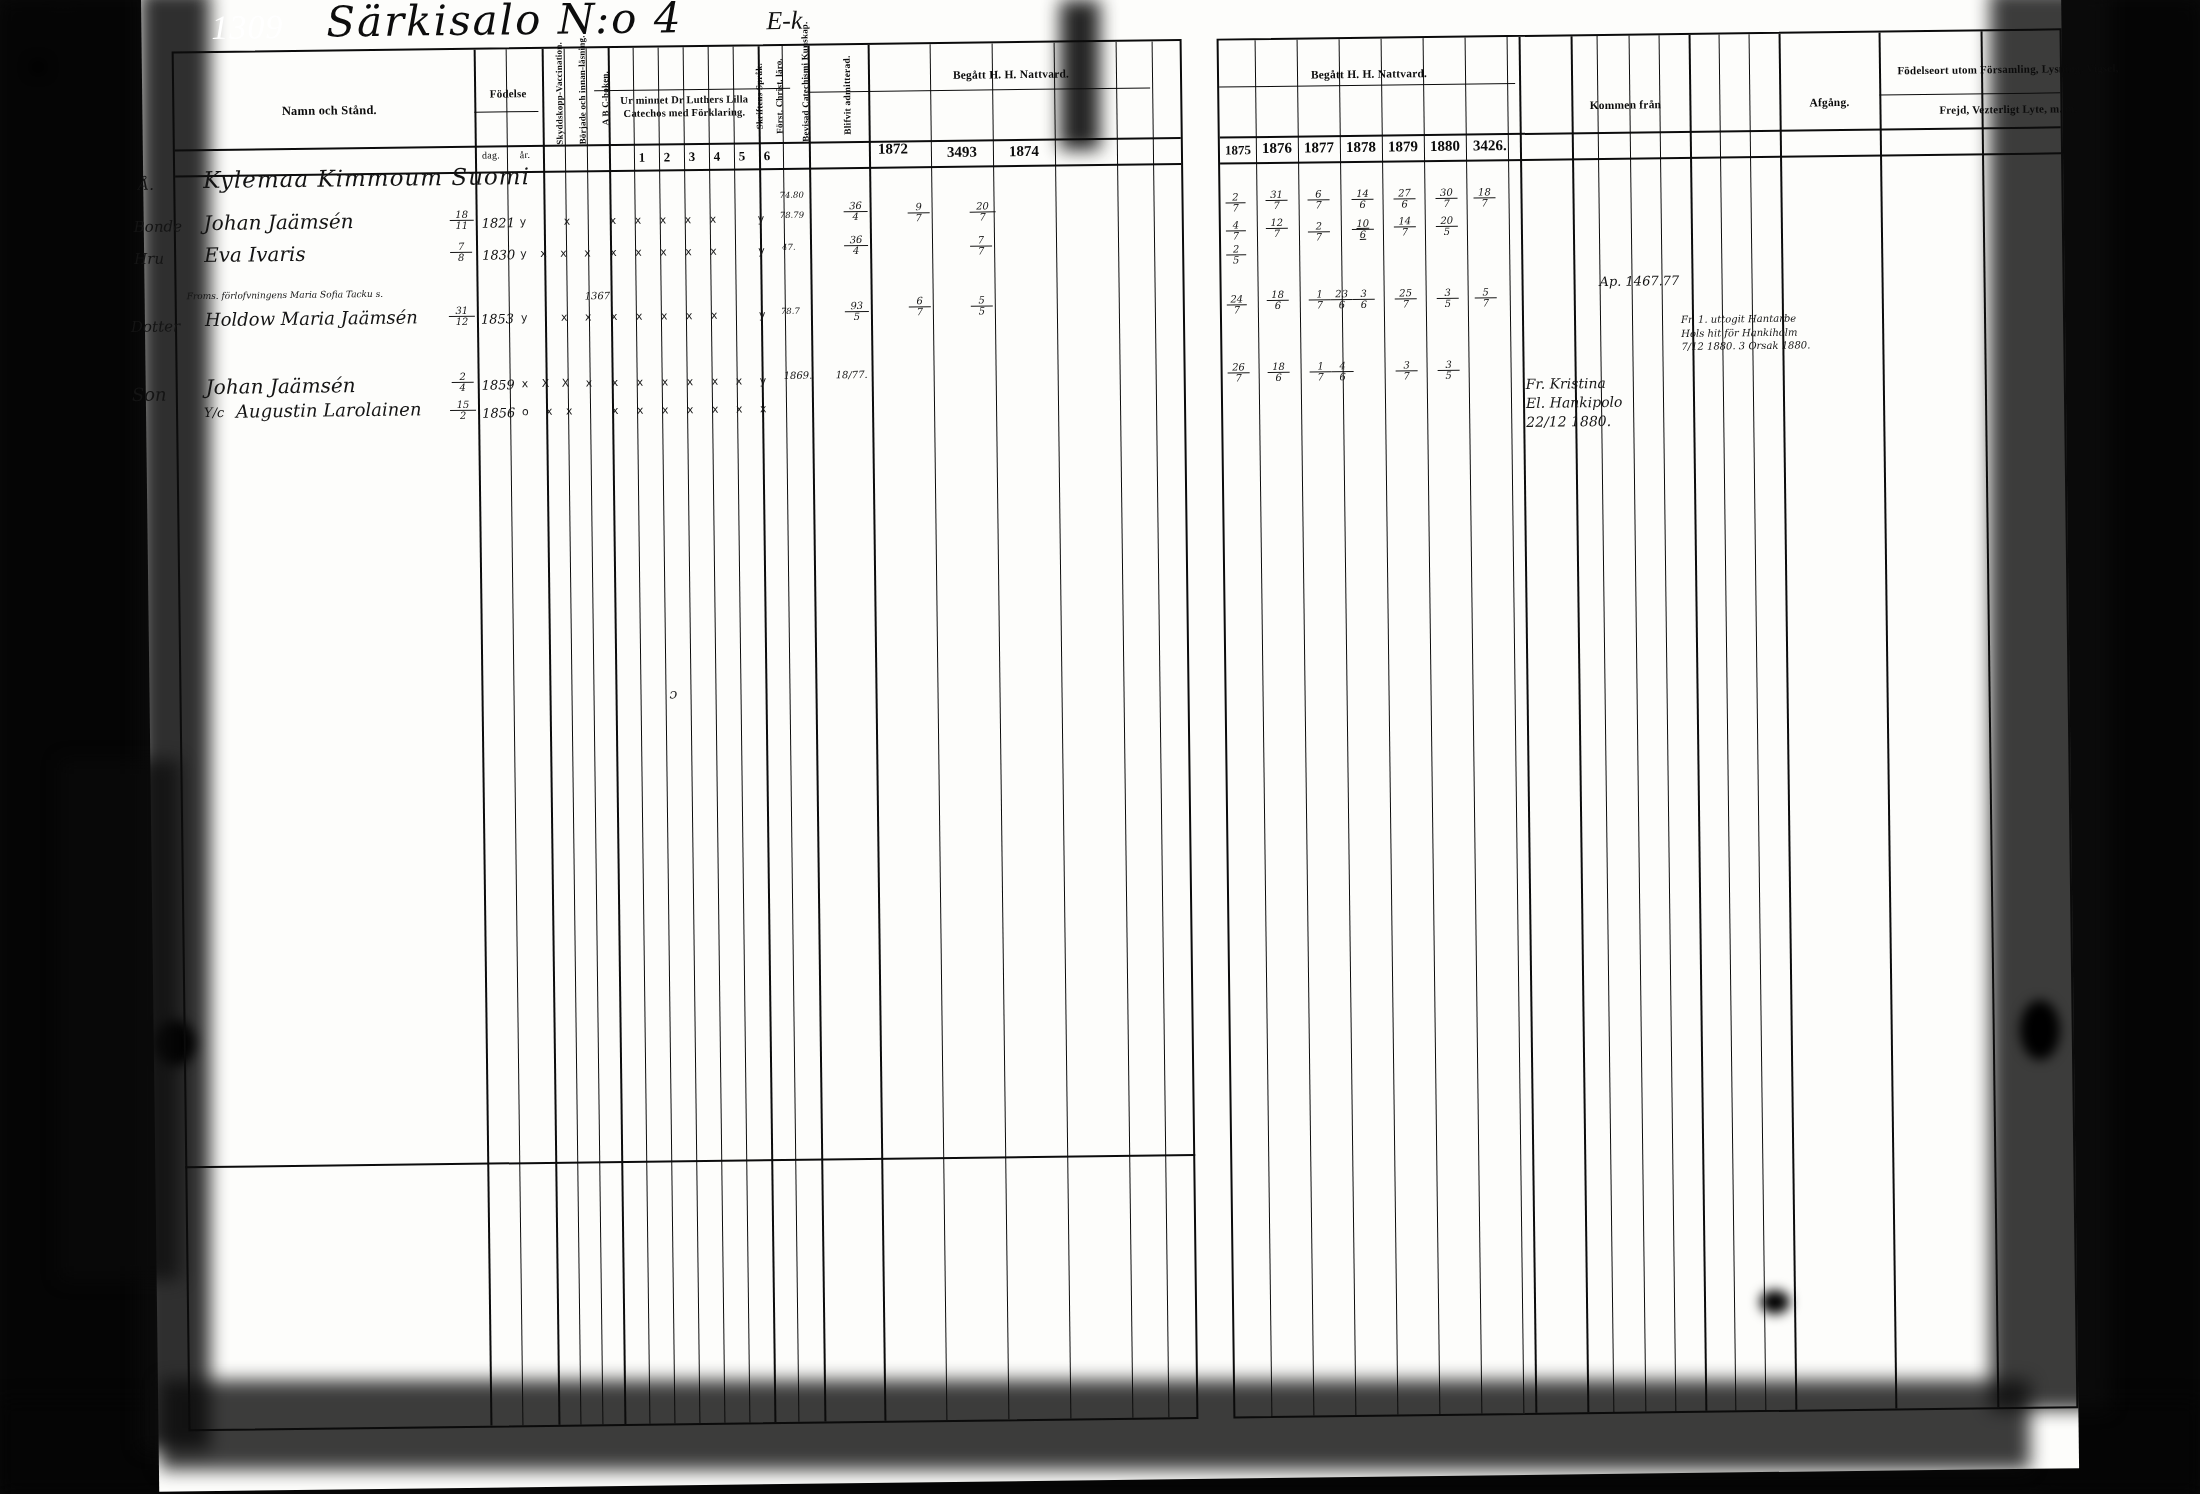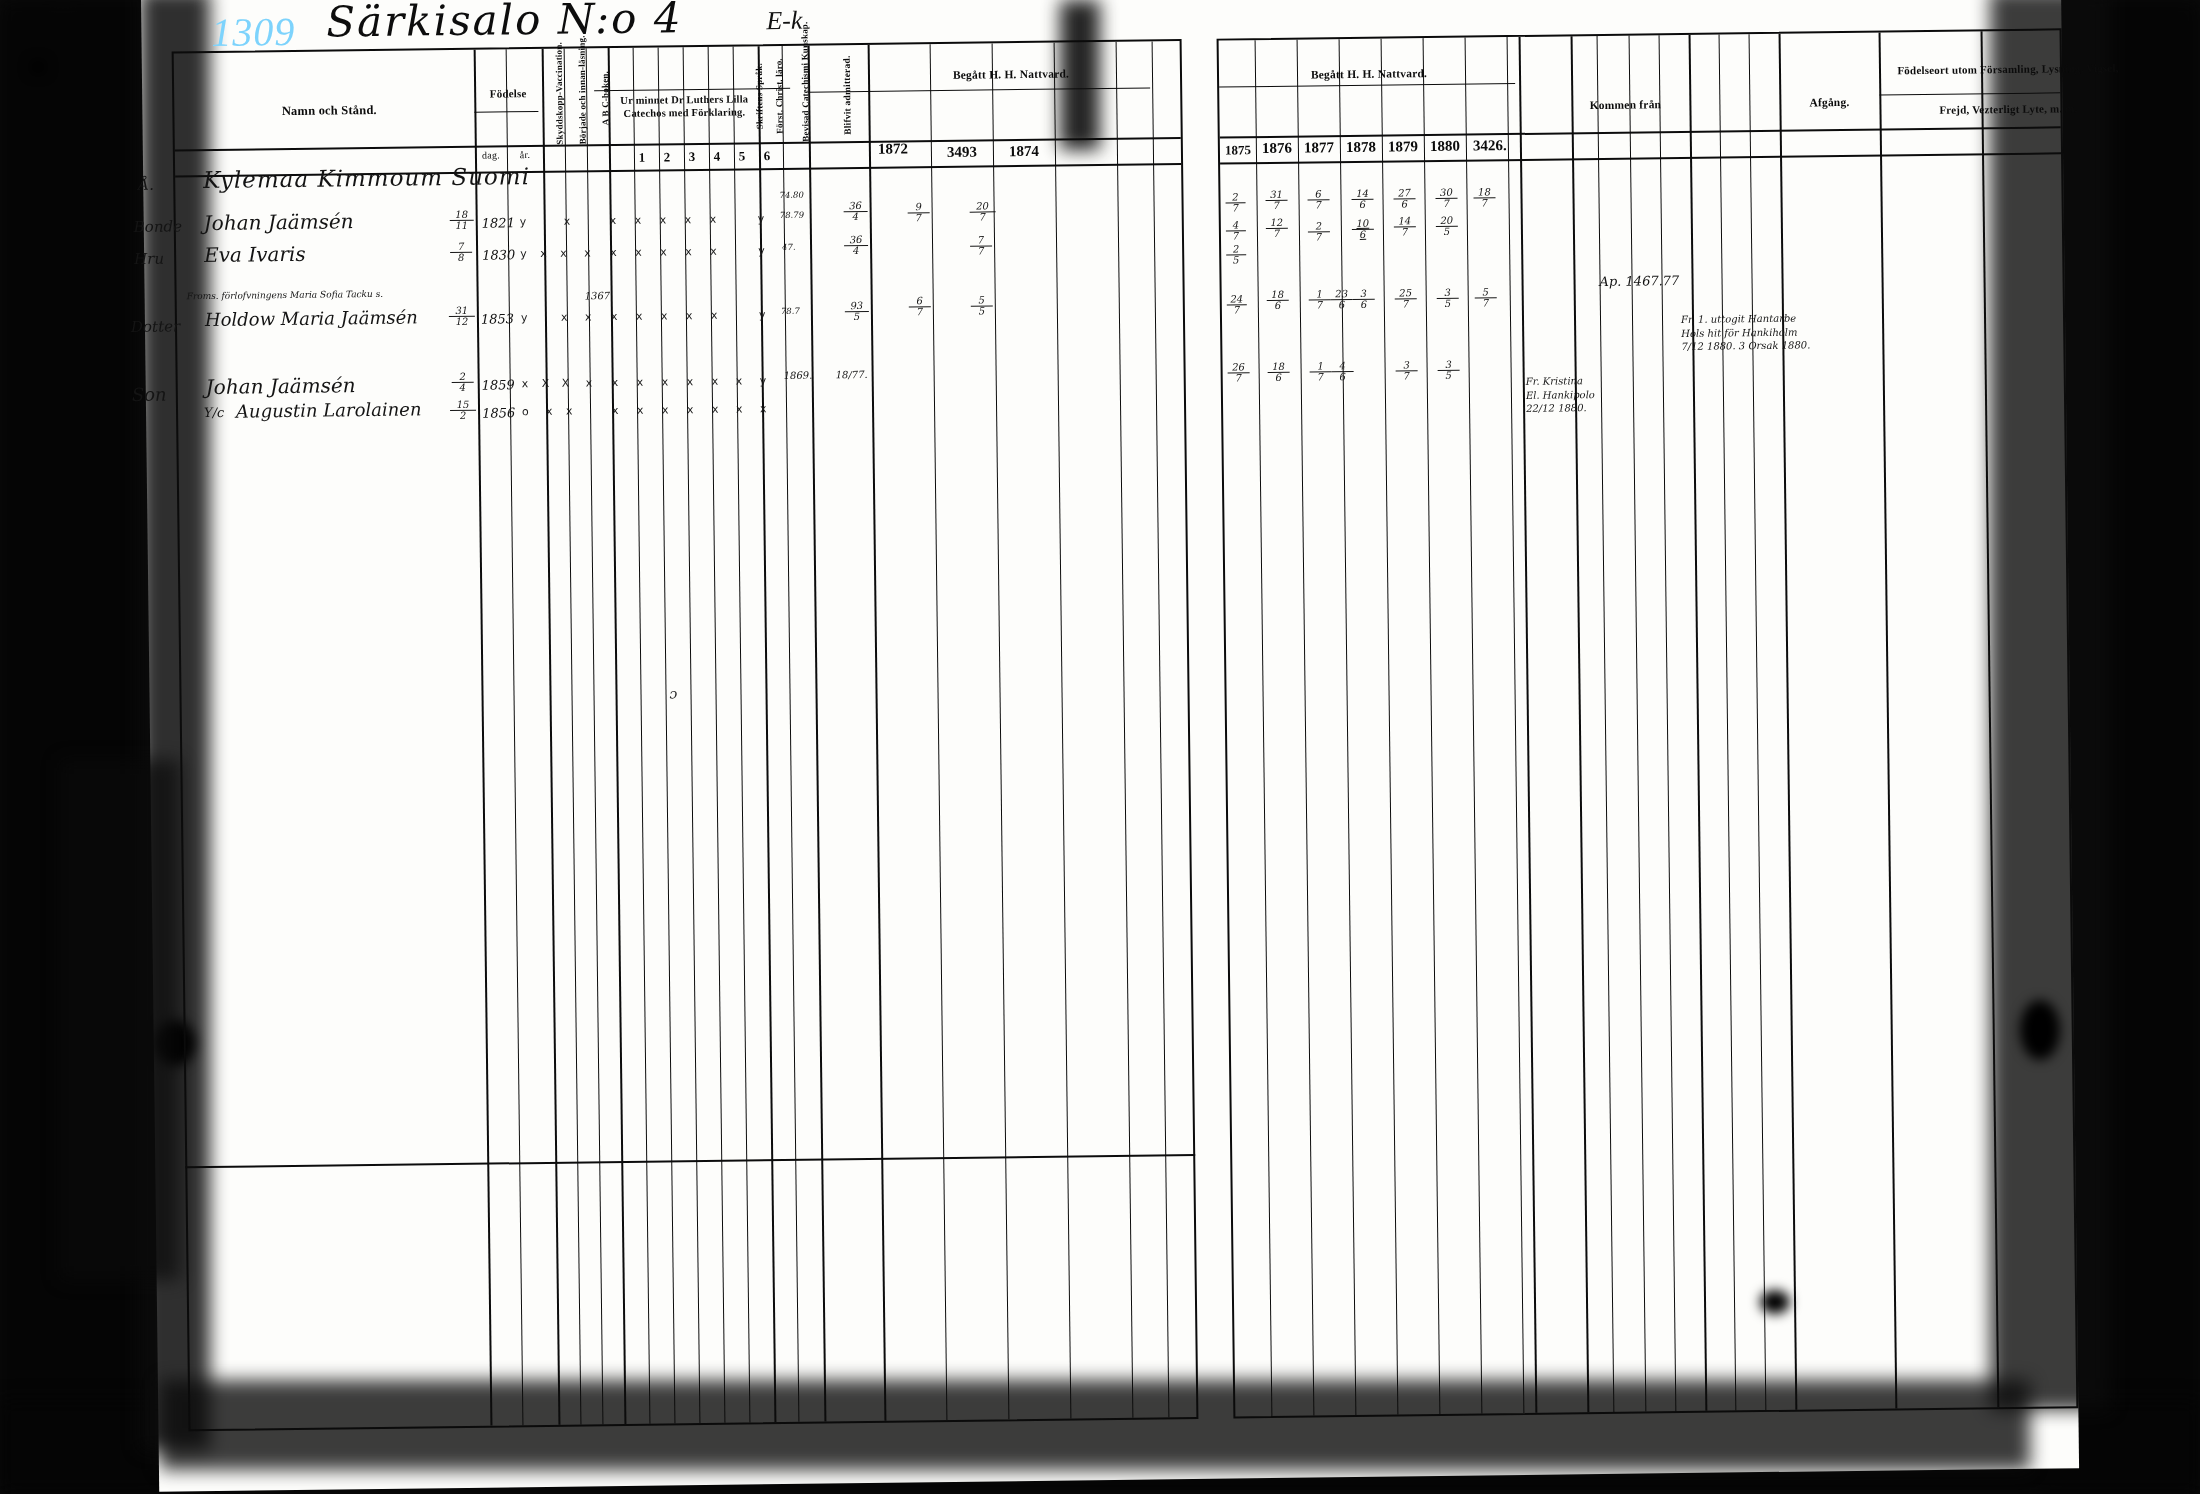--- a/index.html
+++ b/index.html
@@ -52,22 +52,22 @@
     left: 150px; top: -20px;
     width: 1920px; height: 1500px;
     transform: rotate(-0.7deg);
   }
 
   .hdr-num {
     position: absolute;
     left: 70px; top: 18px;
     font-family: "Liberation Serif", serif;
     font-style: italic;
-    font-size: 40px;
-    color: #7dd3fc;
+    font-size: 34px;
+    color: #ffffff;
     letter-spacing: 1px;
   }
   .hdr-title {
     position: absolute;
     left: 185px; top: 8px;
     font-family: "DejaVu Serif", serif;
     font-style: italic;
     font-size: 42px;
     color: #0d0d0d;
     letter-spacing: 2px;
@@ -559,21 +559,21 @@
 
     <div class="frac" style="left:1330px;top:212px;width:22px;">
         <span class="n">18</span>
         <span class="d">7</span>
       </div>
     <div class="frac" style="left:1330px;top:312px;width:22px;">
         <span class="n">5</span>
         <span class="d">7</span>
       </div>
 
-    <div class="note" style="left:1380px;top:400px;font-size:10px;">Fr. Kristina
+    <div class="note" style="left:1380px;top:400px;font-size:14px;">Fr. Kristina
 El. Hankipolo
 22/12 1880.</div>
     <div class="hw sm" style="left:1455px;top:300px;">Ap. 1467.77</div>
     <div class="note" style="left:1536px;top:340px;font-size:10px;">Fr. 1. uttogit Hantarbe
 Hols hit för Hankiholm
 7/12 1880. 3 Orsak 1880.</div>
 
     <div class="hw" style="left:520px;top:700px;font-size:14px;color:#2a2a2a;">ɔ</div>
 
     <div class="hline thick" style="top:1175px;left:30px;right:880px;position:absolute;"></div>

